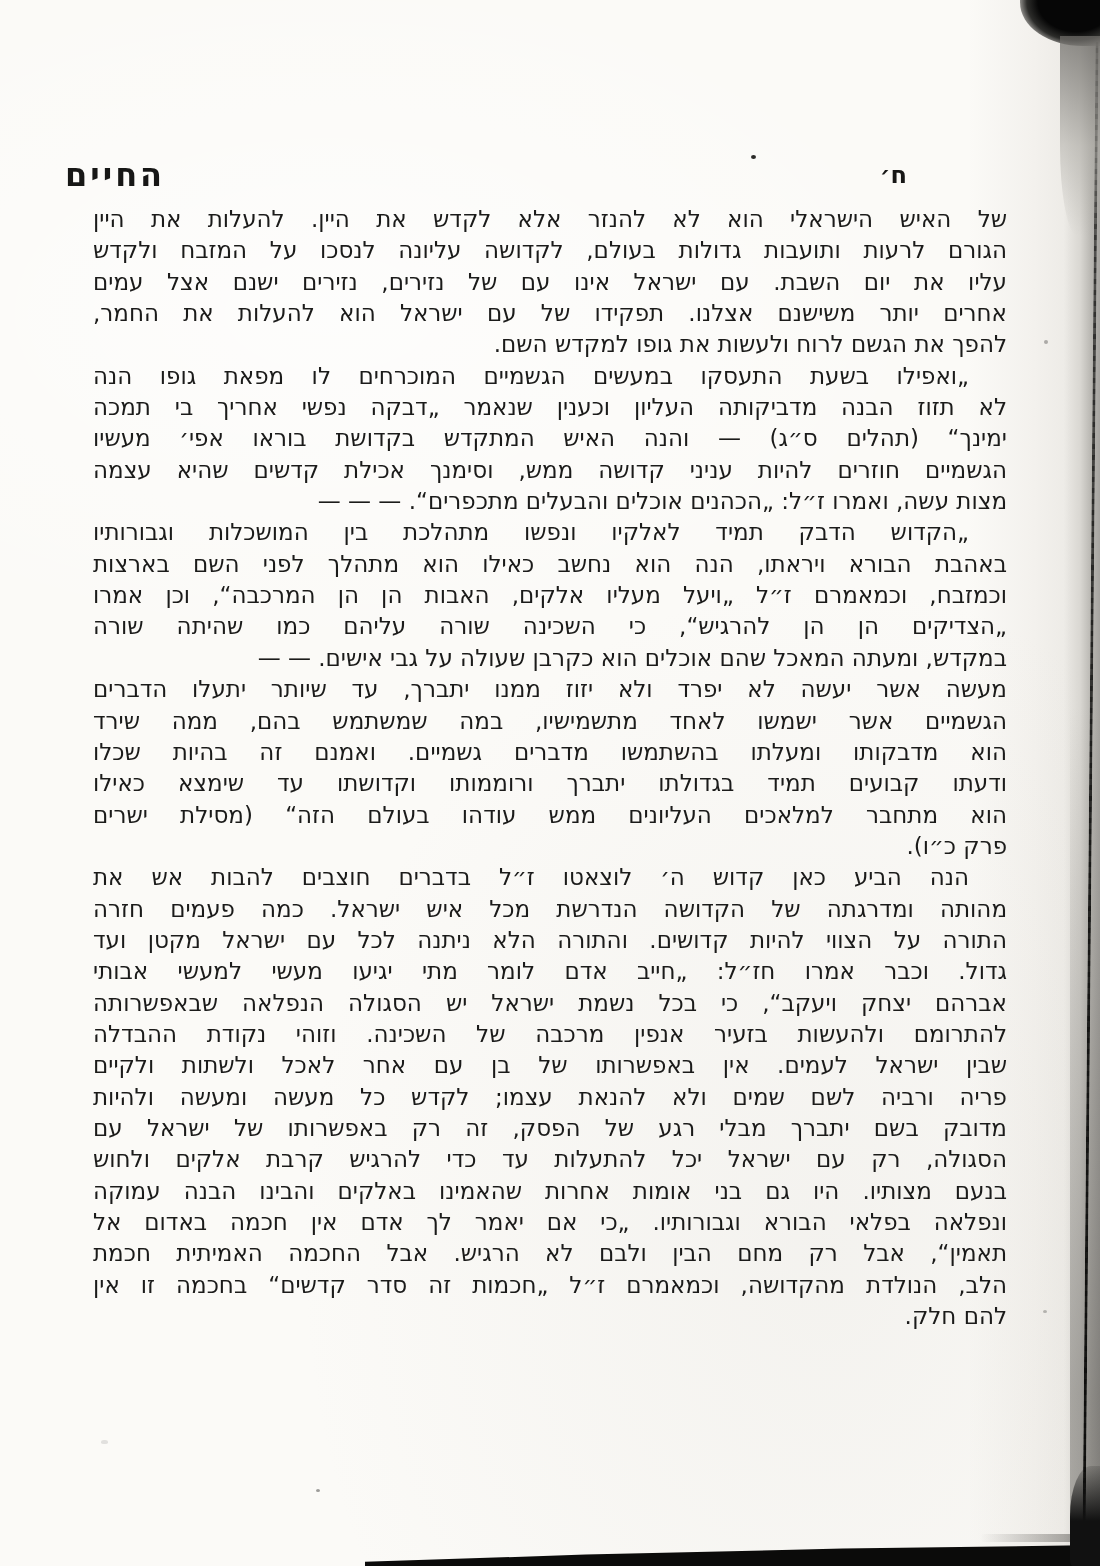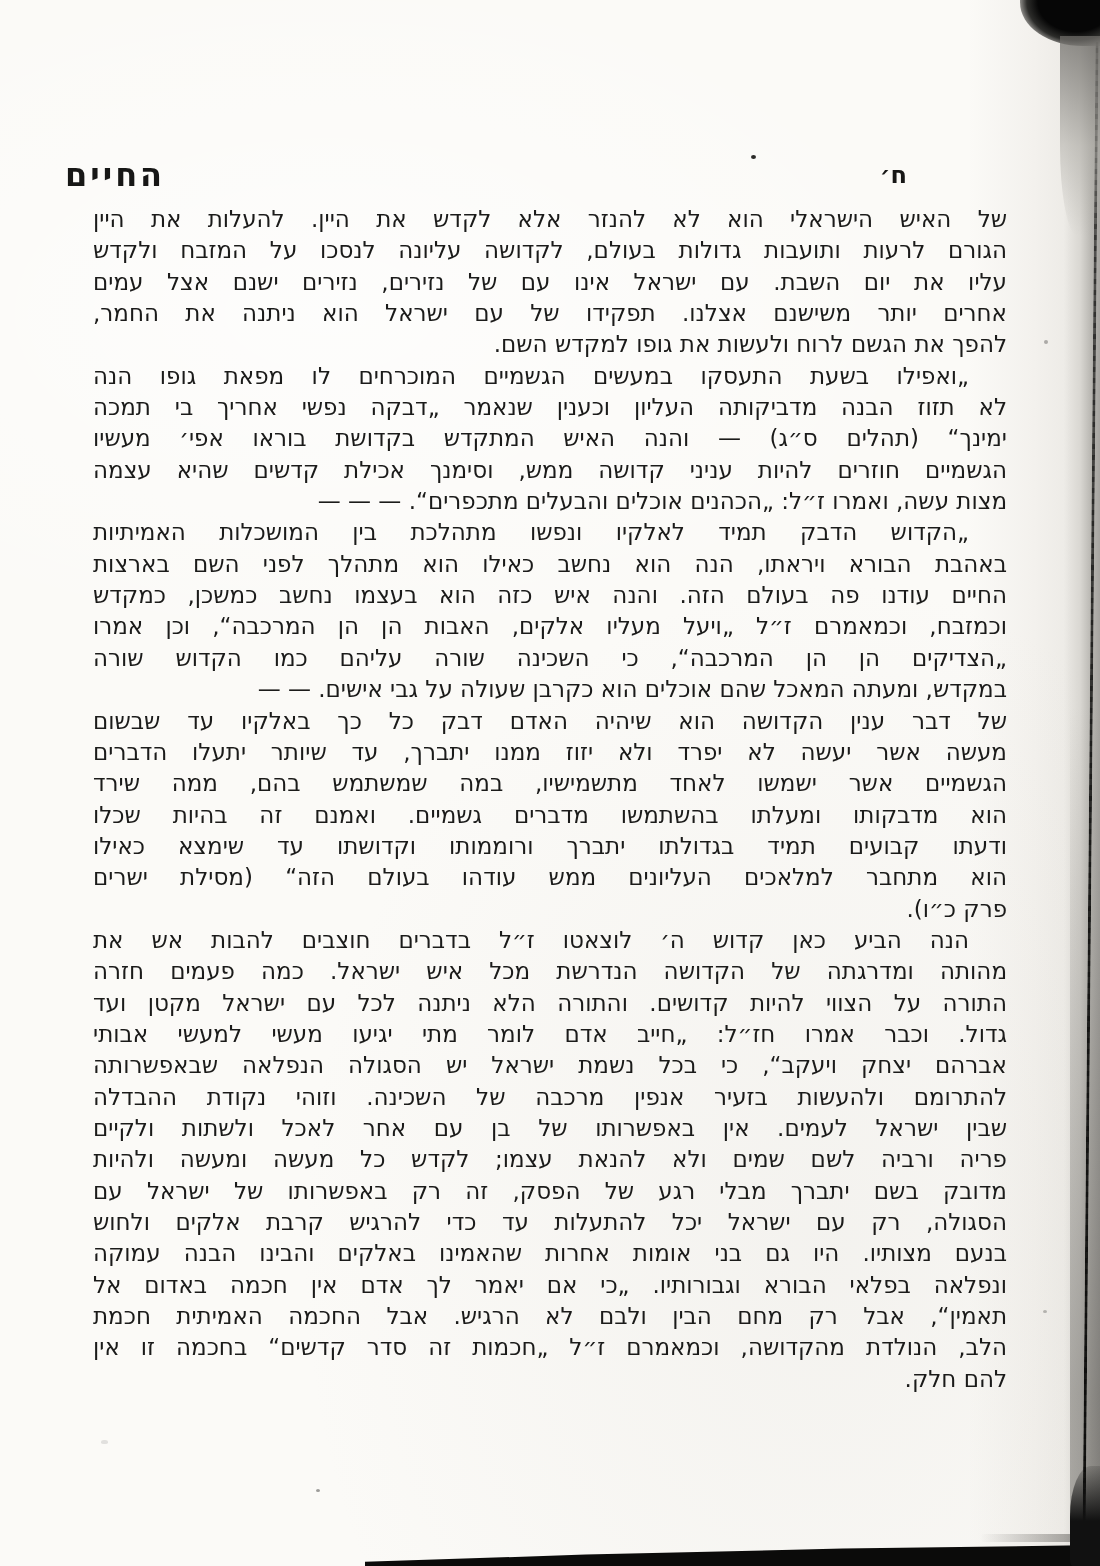--- a/index.html
+++ b/index.html
@@ -101,40 +101,38 @@
   <div class="header">
     <div class="doc-title">החיים</div>
     <div class="page-marker">ח׳</div>
   </div>
 
   <div class="text-block">
       <div class="para">
         <div class="line">של האיש הישראלי הוא לא להנזר אלא לקדש את היין. להעלות את היין</div>
         <div class="line">הגורם לרעות ותועבות גדולות בעולם, לקדושה עליונה לנסכו על המזבח ולקדש</div>
         <div class="line">עליו את יום השבת. עם ישראל אינו עם של נזירים, נזירים ישנם אצל עמים</div>
-        <div class="line">אחרים יותר משישנם אצלנו. תפקידו של עם ישראל הוא ניתנה את החמר,</div>
+        <div class="line">אחרים יותר משישנם אצלנו. תפקידו של עם ישראל הוא להעלות את החמר,</div>
         <div class="line last">להפך את הגשם לרוח ולעשות את גופו למקדש השם.</div>
       </div>
       <div class="para">
         <div class="line indent">„ואפילו בשעת התעסקו במעשים הגשמיים המוכרחים לו מפאת גופו הנה</div>
         <div class="line">לא תזוז הבנה מדביקותה העליון וכענין שנאמר „דבקה נפשי אחריך בי תמכה</div>
         <div class="line">ימינך“ (תהלים ס״ג) — והנה האיש המתקדש בקדושת בוראו אפי׳ מעשיו</div>
         <div class="line">הגשמיים חוזרים להיות עניני קדושה ממש, וסימנך אכילת קדשים שהיא עצמה</div>
         <div class="line last">מצות עשה, ואמרו ז״ל: „הכהנים אוכלים והבעלים מתכפרים“. — — —</div>
       </div>
       <div class="para">
-        <div class="line indent">„הקדוש הדבק תמיד לאלקיו ונפשו מתהלכת בין המושכלות האמיתיות</div>
+        <div class="line indent">„הקדוש הדבק תמיד לאלקיו ונפשו מתהלכת בין המושכלות וגבורותיו</div>
         <div class="line">באהבת הבורא ויראתו, הנה הוא נחשב כאילו הוא מתהלך לפני השם בארצות</div>
-        <div class="line">החיים עודנו פה בעולם הזה. והנה איש כזה הוא בעצמו נחשב כמשכן, כמקדש</div>
         <div class="line">וכמזבח, וכמאמרם ז״ל „ויעל מעליו אלקים, האבות הן הן המרכבה“, וכן אמרו</div>
-        <div class="line">„הצדיקים הן הן המרכבה“, כי השכינה שורה עליהם כמו הקדוש שורה</div>
+        <div class="line">„הצדיקים הן הן להרגיש“, כי השכינה שורה עליהם כמו שהיתה שורה</div>
         <div class="line last">במקדש, ומעתה המאכל שהם אוכלים הוא כקרבן שעולה על גבי אישים. — —</div>
       </div>
       <div class="para">
-        <div class="line">של דבר ענין הקדושה הוא שיהיה האדם דבק כל כך באלקיו עד שבשום</div>
         <div class="line">מעשה אשר יעשה לא יפרד ולא יזוז ממנו יתברך, עד שיותר יתעלו הדברים</div>
         <div class="line">הגשמיים אשר ישמשו לאחד מתשמישיו, במה שמשתמש בהם, ממה שירד</div>
         <div class="line">הוא מדבקותו ומעלתו בהשתמשו מדברים גשמיים. ואמנם זה בהיות שכלו</div>
         <div class="line">ודעתו קבועים תמיד בגדולתו יתברך ורוממותו וקדושתו עד שימצא כאילו</div>
         <div class="line">הוא מתחבר למלאכים העליונים ממש עודהו בעולם הזה“ (מסילת ישרים</div>
         <div class="line last">פרק כ״ו).</div>
       </div>
       <div class="para">
         <div class="line indent">הנה הביע כאן קדוש ה׳ לוצאטו ז״ל בדברים חוצבים להבות אש את</div>
         <div class="line">מהותה ומדרגתה של הקדושה הנדרשת מכל איש ישראל. כמה פעמים חזרה</div>

